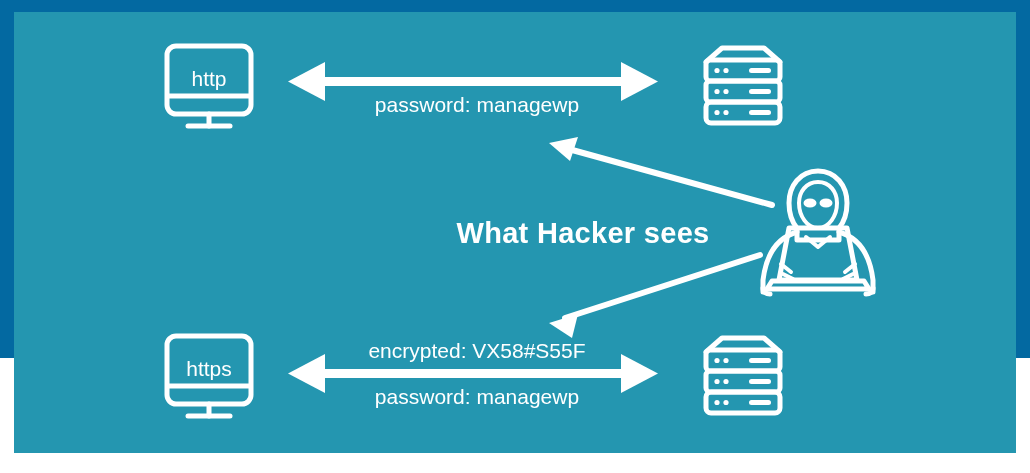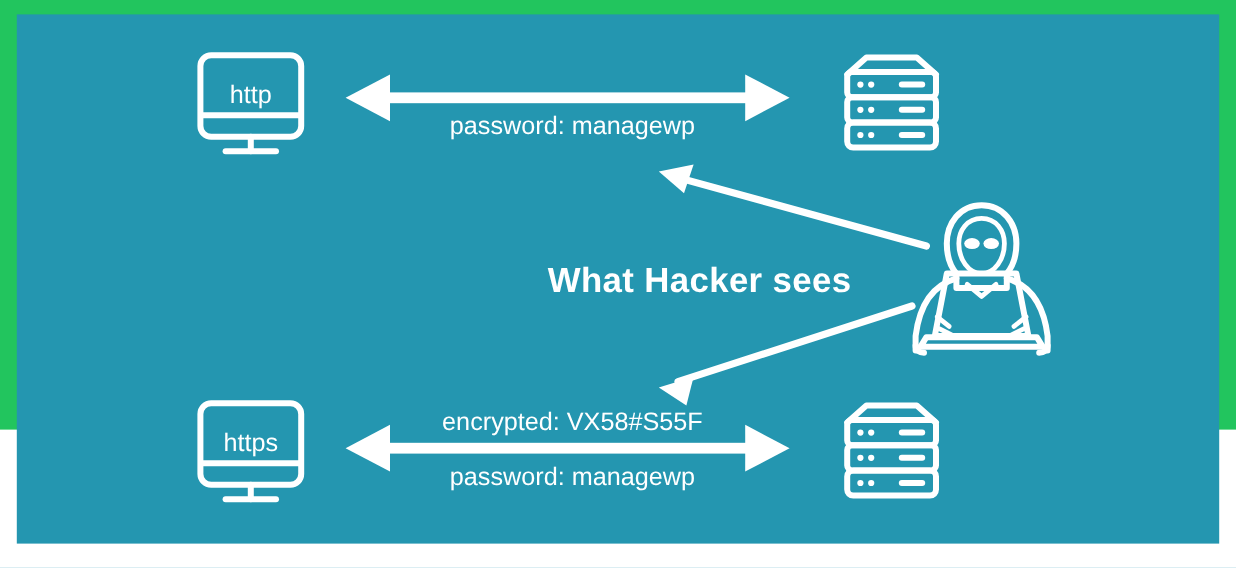--- a/index.html
+++ b/index.html
@@ -10,21 +10,21 @@
   body {
     width: 1030px;
     height: 473px;
     overflow: hidden;
     font-family: "Liberation Sans", sans-serif;
   }
   #diagram-root {
     position: relative;
     width: 1030px;
     height: 358px;
-    background: #22c55e;
+    background: #0369a1;
   }
   #panel {
     position: absolute;
     left: 14px;
     top: 12px;
     width: 1002px;
     height: 441px;
     background: #2496b0;
   }
   svg.layer {

